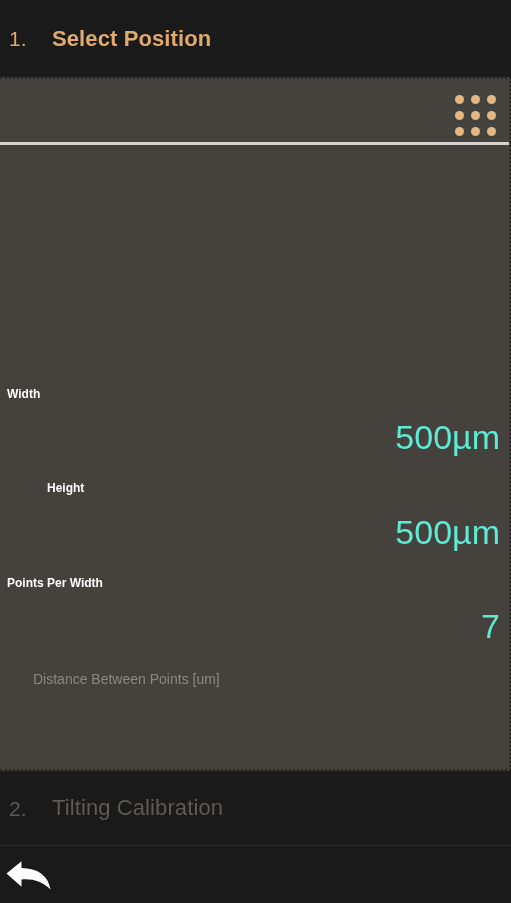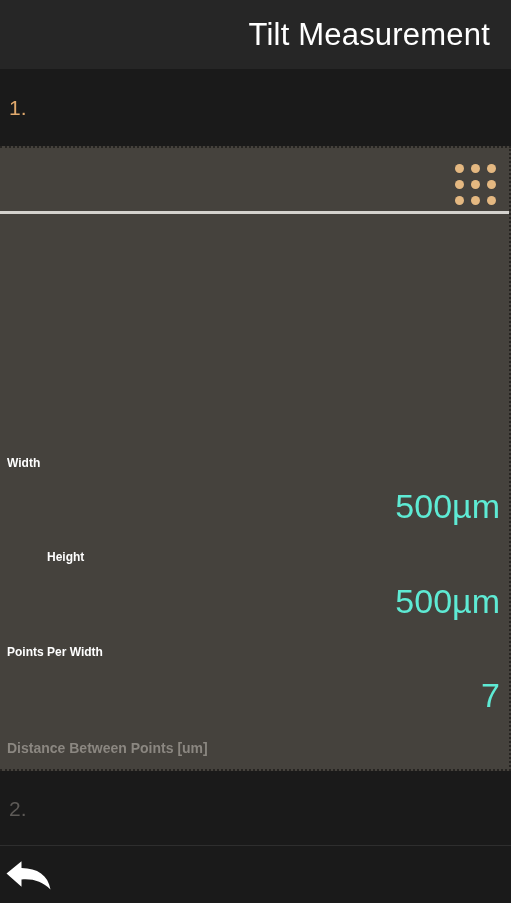--- a/index.html
+++ b/index.html
@@ -120,23 +120,24 @@
   .field-value {
     position: absolute;
     right: 9px;
     font-size: 34px;
     font-weight: 400;
     color: #5eead4;
     white-space: nowrap;
     line-height: 1;
   }
   .field.disabled .field-label {
-    font-weight: 700;
+    font-weight: 400;
     color: #8b8781;
     font-size: 14px;
+    margin-left: 26px;
   }
 
   
   #f-width-label   { top: 243px; }
   #f-width-value   { top: 275px; }
   #f-height-label  { top: 337px; padding-left: 40px; }
   #f-height-value  { top: 370px; }
   #f-ppa-label     { top: 432px; }
   #f-ppa-value     { top: 464px; }
   #f-dist-label    { top: 527px; }
@@ -159,26 +160,24 @@
     justify-content: flex-start;
     cursor: pointer;
   }
   .back-btn svg { display: block; }
 </style>
 </head>
 <body>
 
 <div id="app">
 
-  <div class="header">
-    <div class="header-title">Tilt Measurement</div>
-  </div>
 
   <div class="step-bar active">
     <span class="step-num">1.</span>
+    <span class="step-label">Select Position</span>
   </div>
 
   <div class="panel">
 
     <div class="position-strip">
       <div class="dot-grid">
         <i></i>
         <i></i>
         <i></i>
         <i></i>
@@ -212,20 +211,21 @@
 
     <div class="field">
       
       
     </div>
 
   </div>
 
   <div class="step-bar inactive">
     <span class="step-num">2.</span>
+    <span class="step-label">Tilting Calibration</span>
   </div>
 
   <div class="bottom-bar">
     <div class="back-btn">
       <svg width="50" height="34" viewBox="0 0 50 34">
         <path d="M16.5 3.2 L1.5 15.6 L16.5 28.8 L16.5 21.4
                  C28.5 20.5 37.5 23.5 45.5 31.5
                  C43.0 17.0 32.5 10.3 16.5 10.0 Z" fill="#ffffff"></path>
       </svg>
     </div>

